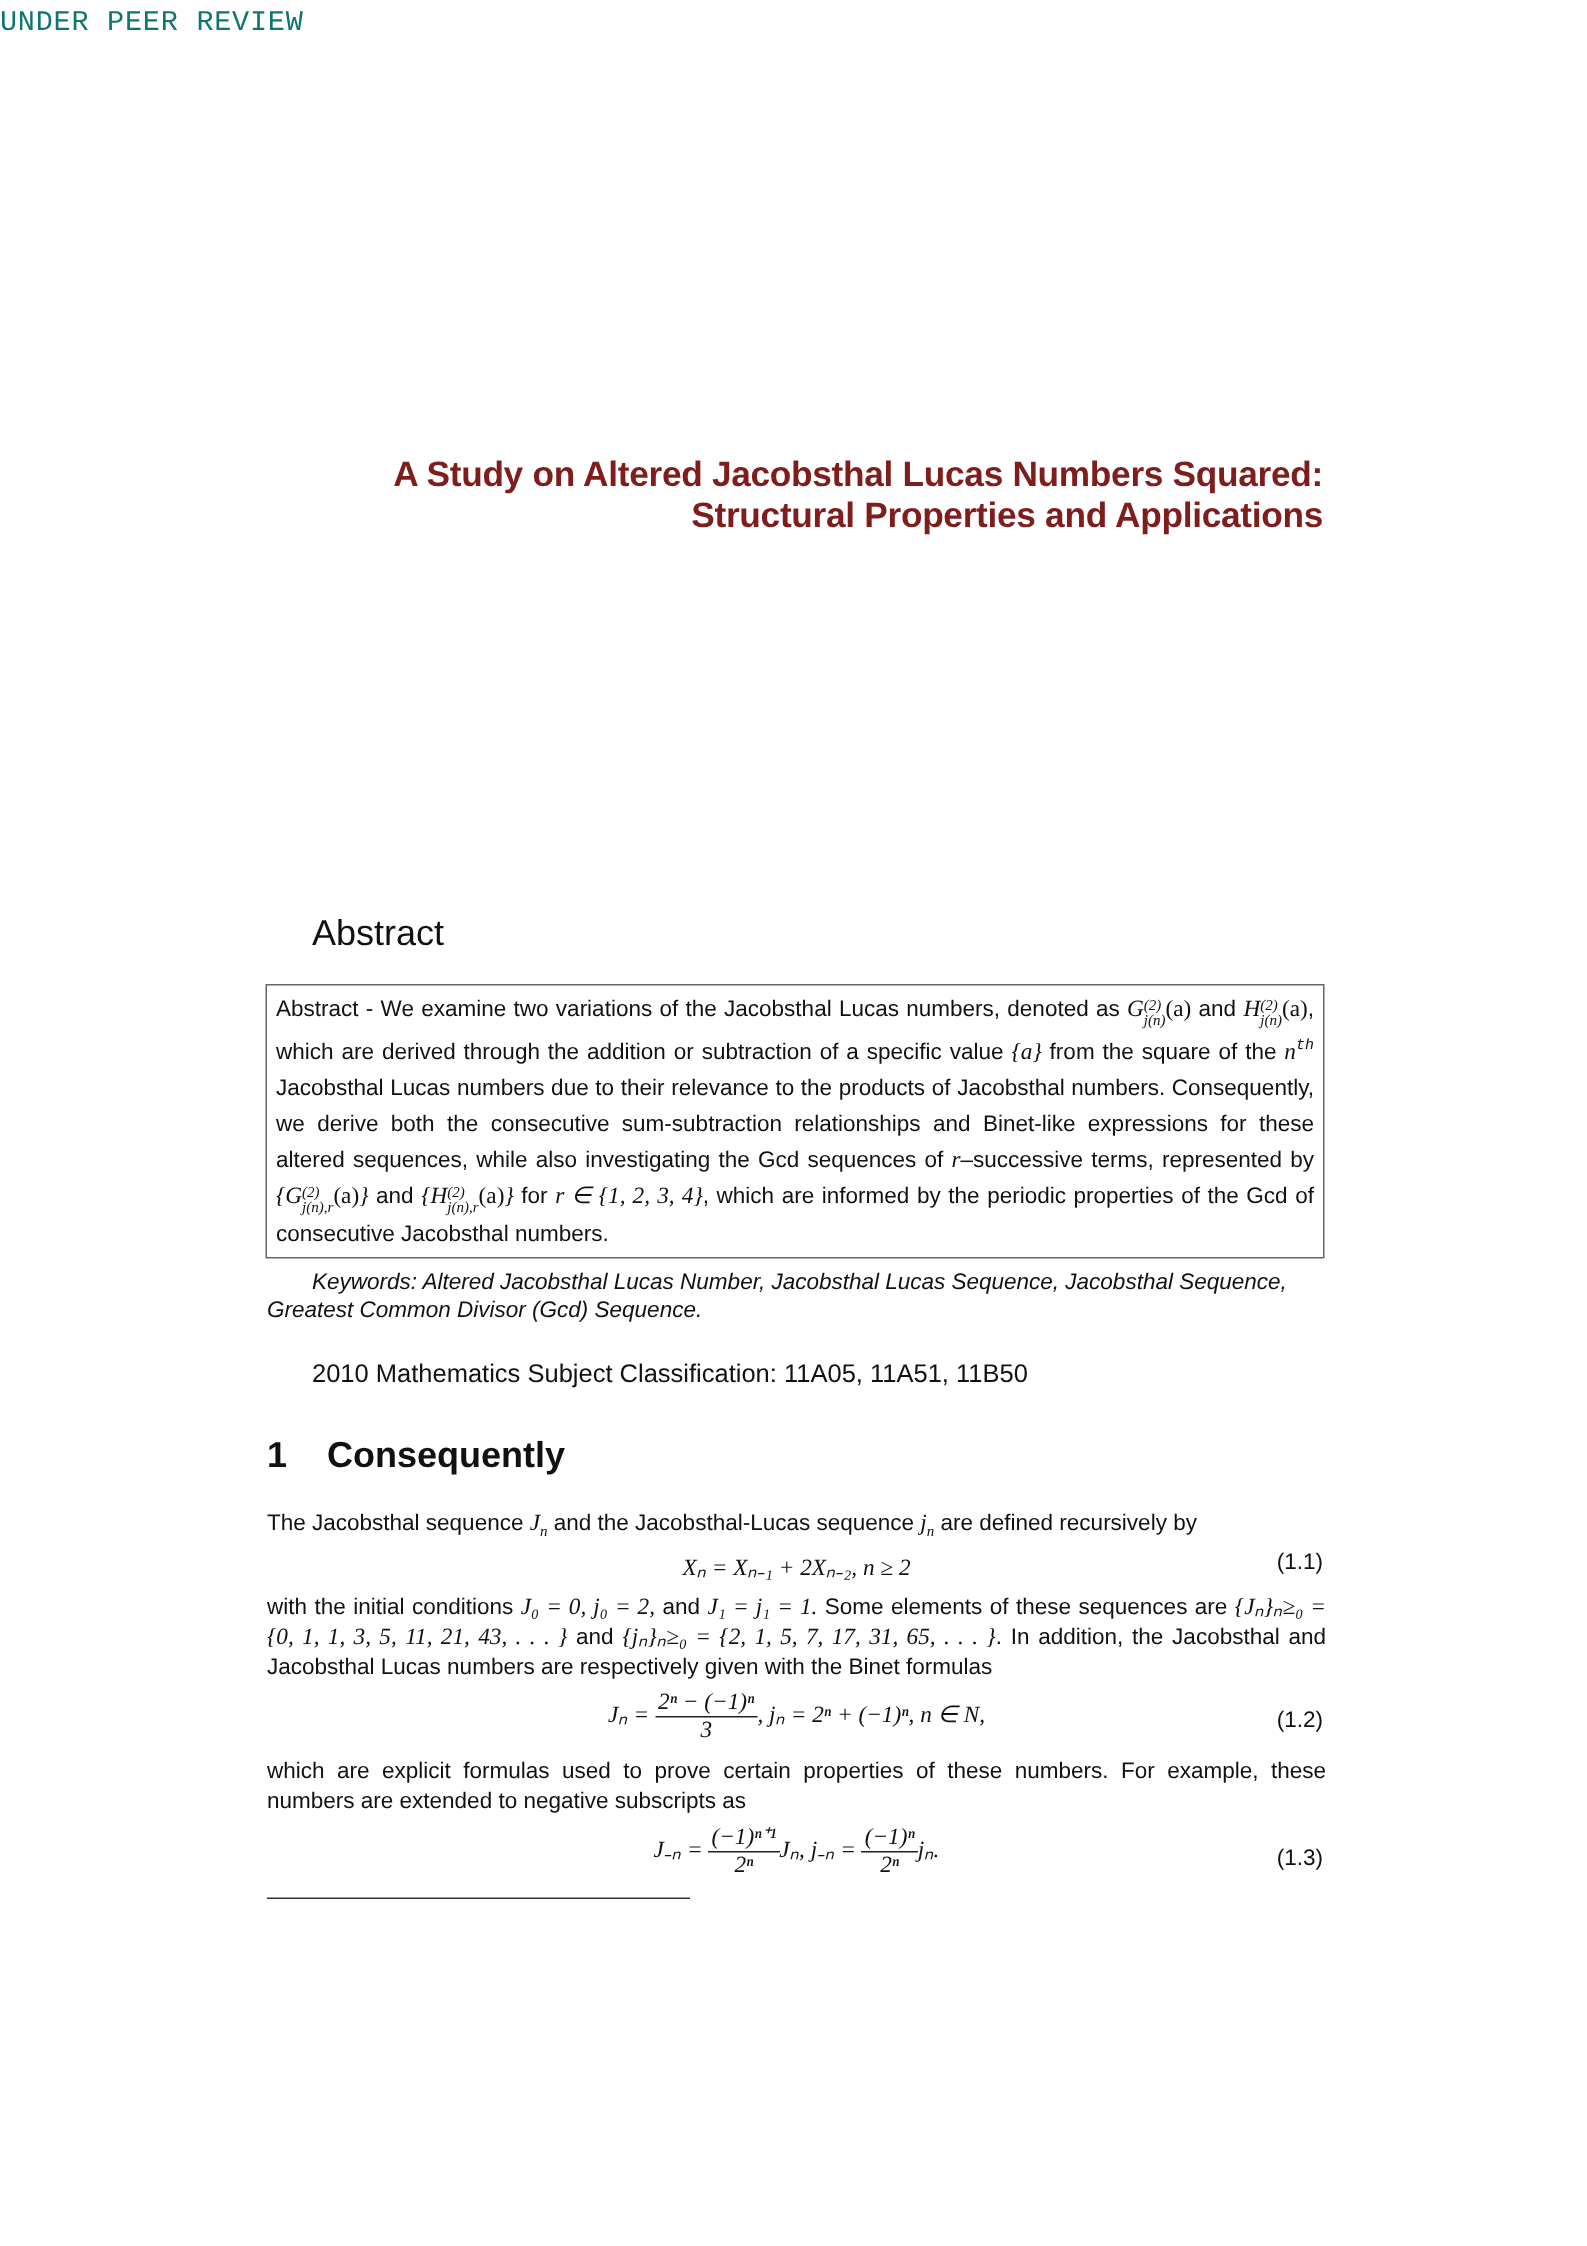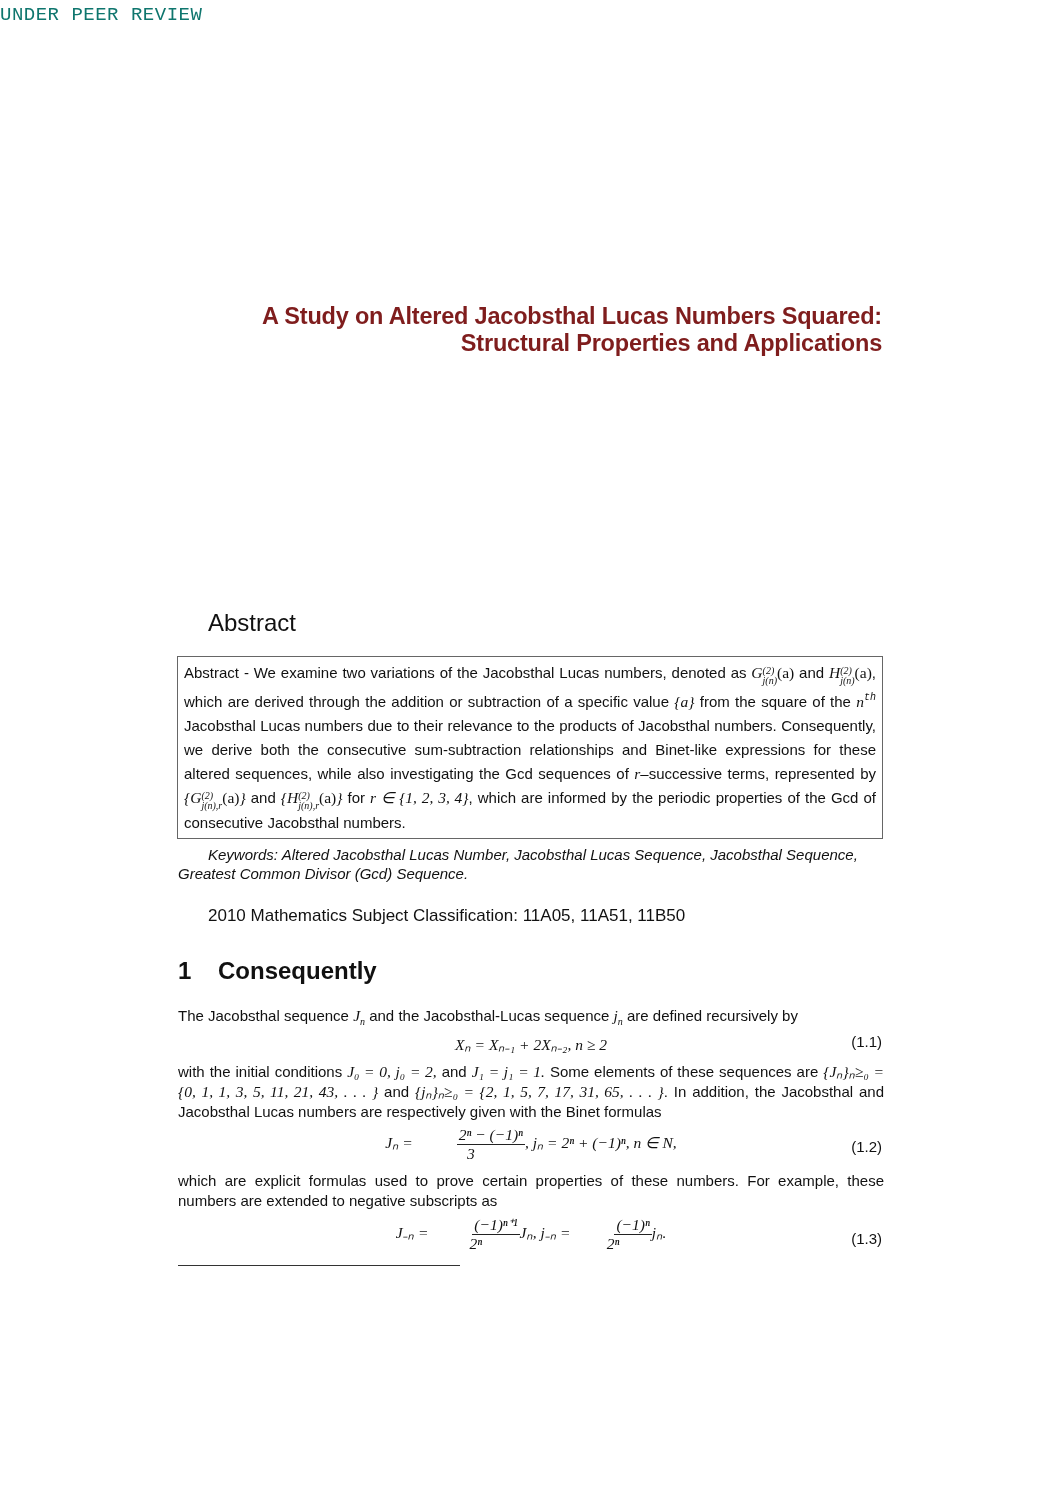--- a/index.html
+++ b/index.html
@@ -21,21 +21,21 @@
   .keywords { position: absolute; left: 178px; top: 845px; width: 712px; font-size: 15px;
               line-height: 19px; font-style: italic; text-indent: 30px; }
   .msc { position: absolute; left: 208px; top: 906px; font-size: 17px; }
   .sec { position: absolute; left: 178px; top: 957px; font-size: 24px; font-weight: bold; }
   .sec .num { display: inline-block; width: 40px; }
   .p { position: absolute; left: 178px; width: 706px; font-size: 15px; line-height: 20px; text-align: justify; }
   .eq { position: absolute; left: 178px; width: 706px; height: 30px; font-size: 15px; }
   .eq .body { position: absolute; left: 0; right: 0; text-align: center; }
   .eq .tag { position: absolute; right: 2px; top: 0; }
   .frac { display: inline-block; vertical-align: middle; text-align: center; line-height: 18px; }
-  .frac .n { display: block; border-bottom: 1px solid #222; padding: 0 2px; margin-left: 40px; }
+  .frac .n { display: block; border-bottom: 1px solid #222; padding: 0 2px; }
   .frac .d { display: block; }
   .footline { position: absolute; left: 178px; top: 1265px; width: 282px; height: 0; border-top: 1.3px solid #333; }
 </style>
 </head>
 <body>
 
 <div class="watermark">UNDER PEER REVIEW</div>
 
 <div class="title">
   <div>A Study on Altered Jacobsthal Lucas Numbers Squared:</div>

